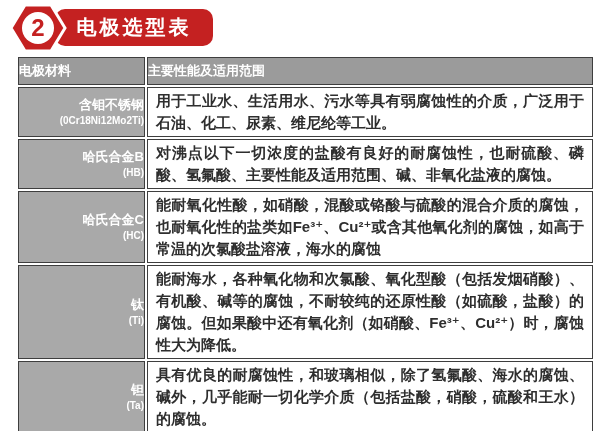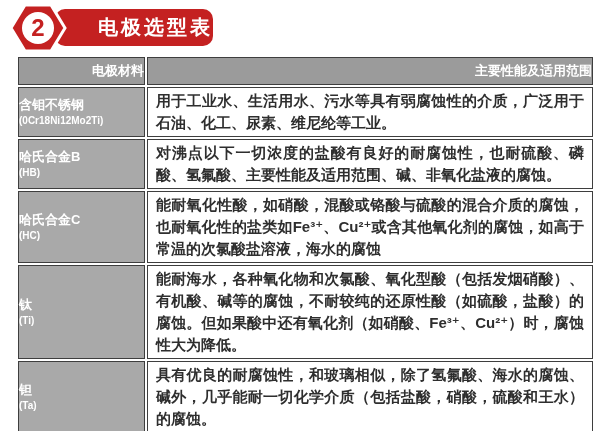--- a/index.html
+++ b/index.html
@@ -13,41 +13,41 @@
   *{margin:0;padding:0;box-sizing:border-box;}
   html,body{background:#ffffff;}
   body{
     width:600px;height:431px;position:relative;overflow:hidden;
     font-family:"Liberation Sans","DejaVu Sans",sans-serif;
   }
   
   .title-banner{
     position:absolute;left:55px;top:9px;width:158px;height:37px;
     background:var(--accent);border-radius:10px;
-    display:flex;align-items:center;justify-content:flex-end;
+    display:flex;align-items:center;justify-content:center;
     color:#fff;font-size:20px;font-weight:bold;letter-spacing:3px;
     z-index:1;
   }
   .badge{position:absolute;left:9px;top:2px;z-index:2;}
   
   .sel-table{
     position:absolute;left:16px;top:55px;width:579px;
     border-collapse:separate;border-spacing:2px;
     table-layout:fixed;
   }
   .sel-table th,.sel-table td{border:1px solid var(--border);}
   .sel-table thead tr{height:28px;}
   .sel-table thead th{
     background:var(--header-bg);color:var(--cell-text);
-    font-size:13px;font-weight:bold;text-align:right;vertical-align:middle;
+    font-size:13px;font-weight:bold;text-align:left;vertical-align:middle;
   }
   .col-material{width:127px;}
   .label-cell{
     background:var(--label-bg);color:var(--cell-text);
-    font-size:13px;font-weight:bold;text-align:left;vertical-align:middle;
+    font-size:13px;font-weight:bold;text-align:right;vertical-align:middle;
     line-height:1.3;
   }
   .label-cell .material,.label-cell .code{display:block;}
   .label-cell .code{font-size:10px;}
   .desc-cell{
     background:#ffffff;color:var(--desc-text);
     font-size:15px;font-weight:bold;line-height:22px;
     padding:2px 8px;vertical-align:middle;text-align:justify;
   }
   tbody tr:nth-child(1){height:42px;}

